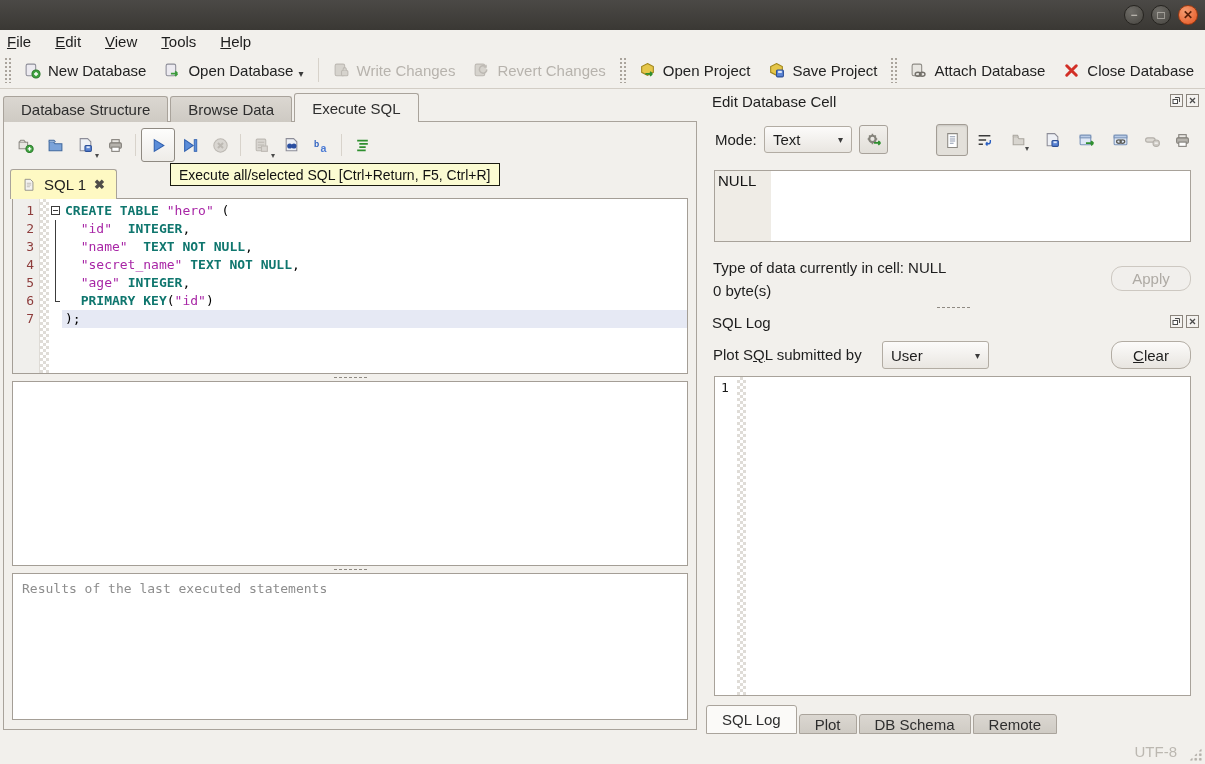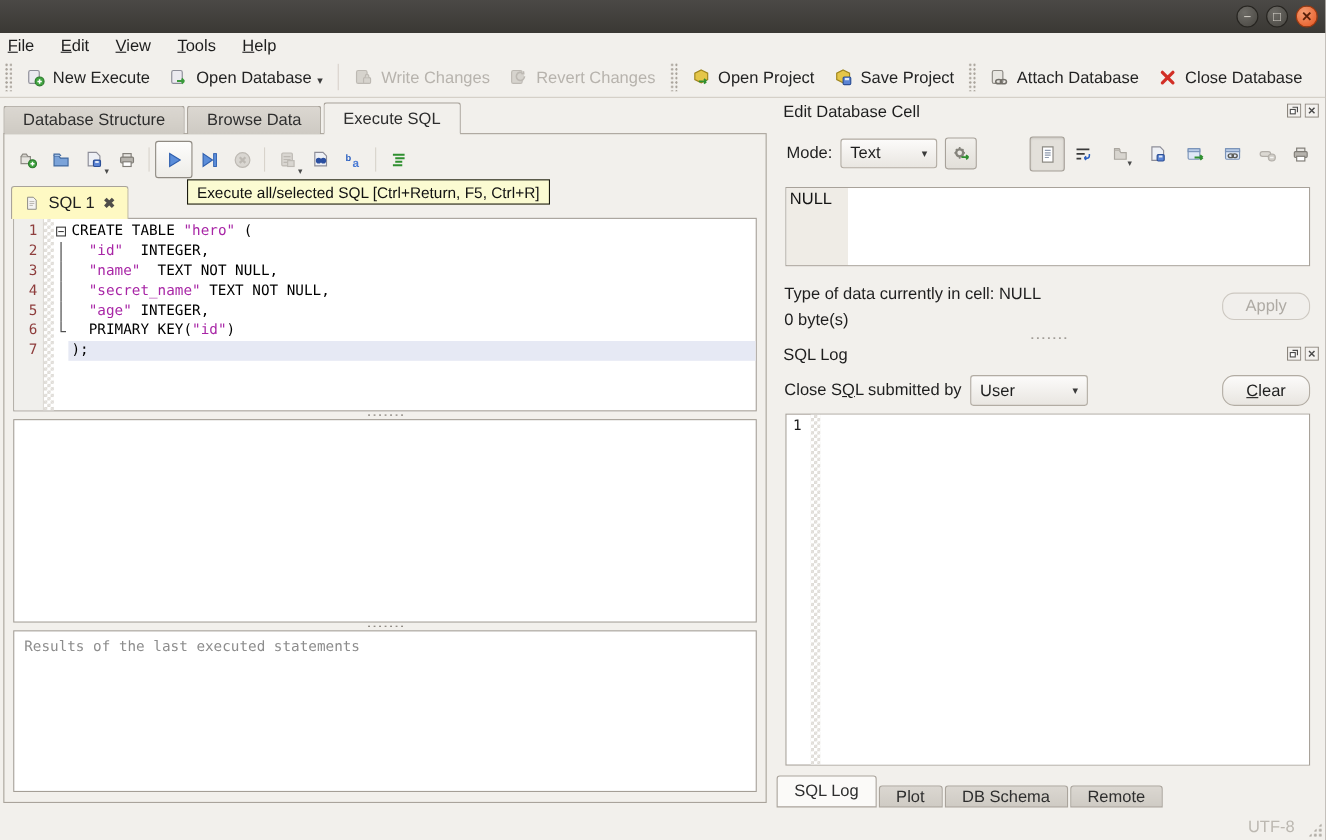--- a/index.html
+++ b/index.html
@@ -58,21 +58,21 @@
   .gutter{width:27px;background:#f0efec;border-right:1px solid #dedbd6;color:#8e3d3c;text-align:right;padding:3px 5px 0 0;box-sizing:border-box;line-height:18px;font-size:13px}
   .checker{width:9px;background-color:#fff;background-image:
       linear-gradient(45deg,#dfdcd7 25%,transparent 25%,transparent 75%,#dfdcd7 75%),
       linear-gradient(45deg,#dfdcd7 25%,transparent 25%,transparent 75%,#dfdcd7 75%);
       background-size:6px 6px;background-position:0 0,3px 3px}
   .foldcol{width:13px;padding-top:3px;box-sizing:border-box}
   .codecol{flex:1;padding-top:3px;overflow:hidden}
   .gl{height:18px}
   .cl{height:18px;line-height:18px;white-space:pre;padding-left:3px}
   .cl.current{background:#e6e9f4}
-  .kw{color:#000000;font-weight:normal}
+  .kw{color:#0f766e;font-weight:bold}
   .str{color:#a826a6}
   .fcell{height:18px;display:flex;justify-content:center;align-items:flex-start}
   .fbox{margin-top:4px;width:9px;height:9px;box-sizing:border-box;border:1px solid #3c3c3c;background:#fff;position:relative}
   .fbox::after{content:"";position:absolute;left:1px;top:3px;width:5px;height:1px;background:#3c3c3c}
   .fline{width:1px;height:18px;background:#3c3c3c}
   .fend{width:1px;height:9px;background:#3c3c3c;position:relative}
   .fend::after{content:"";position:absolute;left:0;top:9px;width:5px;height:1px;background:#3c3c3c}
 
   .split-dots{height:2px;width:34px;background-image:radial-gradient(#8f8a83 1px,transparent 1.2px);background-size:5px 3px;background-repeat:repeat-x}
   .hsplit{position:absolute;left:0;right:0;height:6px;display:flex;justify-content:center;align-items:center}
@@ -147,21 +147,21 @@
   <div class="tb-handle"></div>
 
   <div class="tb-btn">
     <span>
         <svg class="ic" viewBox="0 0 16 16">
           <rect x="2" y="2" width="9" height="11" rx="1.5" fill="#eceaf0" stroke="#8d8d98"></rect>
           <circle cx="11.3" cy="11.3" r="3.8" fill="#41a441" stroke="#2c7a2c"></circle>
           <path d="M11.3 9.4v3.8M9.4 11.3h3.8" stroke="#fff" stroke-width="1.3" fill="none"></path>
         </svg>
       </span>
-    <span>New Execute</span>
+    <span>New Database</span>
   </div>
 
   <div class="tb-btn">
     <span>
         <svg class="ic" viewBox="0 0 16 16">
           <rect x="2" y="2" width="9" height="11" rx="1.5" fill="#eceaf0" stroke="#8d8d98"></rect>
           <path d="M6.5 11h6.2m0 0L10.5 8.8m2.2 2.2l-2.2 2.2" stroke="#3a9a3a" stroke-width="1.6" fill="none"></path>
         </svg>
       </span>
     <span>Open Database</span>
@@ -557,21 +557,21 @@
       </span>
     <span class="pbtn">
         <svg width="13" height="13" viewBox="0 0 13 13">
           <rect x="0.5" y="0.5" width="12" height="12" fill="#f4f2ef" stroke="#8a847c"></rect>
           <path d="M4 4l5 5M9 4L4 9" stroke="#4a4a4a" stroke-width="1.3"></path>
         </svg>
       </span>
   </div>
 
   <div class="info-label" style="top:256px">
-    <span>Close S</span><span class="mn">Q</span><span>L submitted by</span>
+    <span>Plot S</span><span class="mn">Q</span><span>L submitted by</span>
   </div>
   <div class="combo" style="left:182px;top:251px;width:107px;height:28px">
     <span>User</span>
       <span class="caret">▾</span>
   </div>
   <div class="btn normal" style="right:14px;top:251px;width:80px;height:28px">
     <span><span class="mn">C</span><span>lear</span></span>
   </div>
 
   <div class="log-editor">

